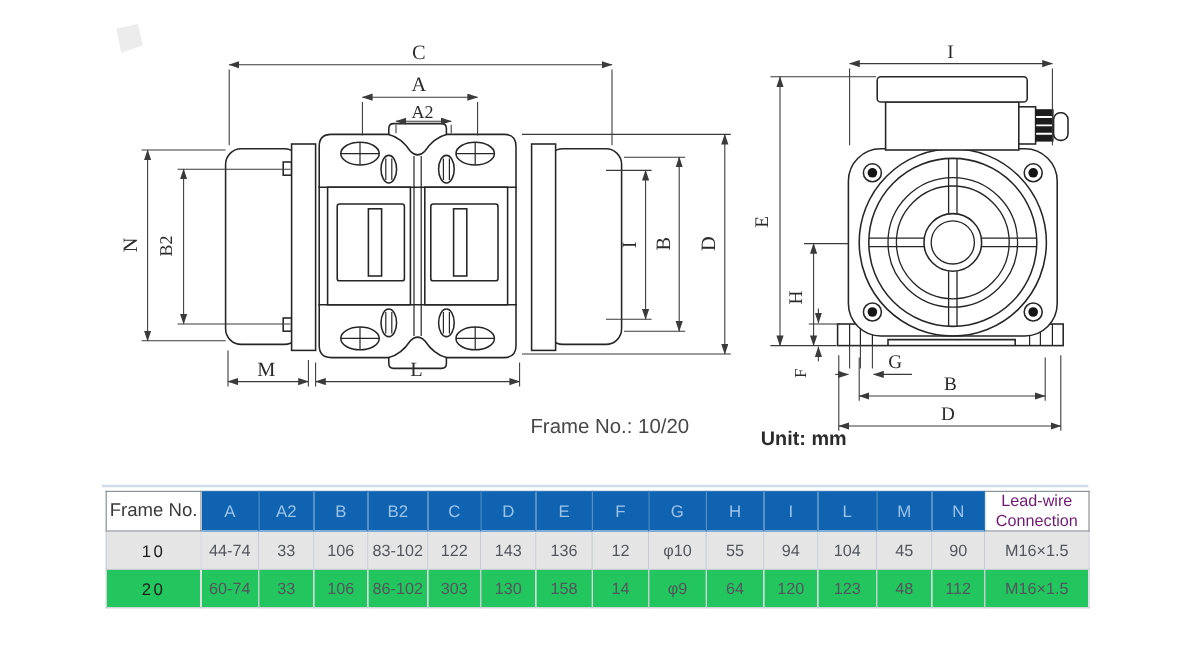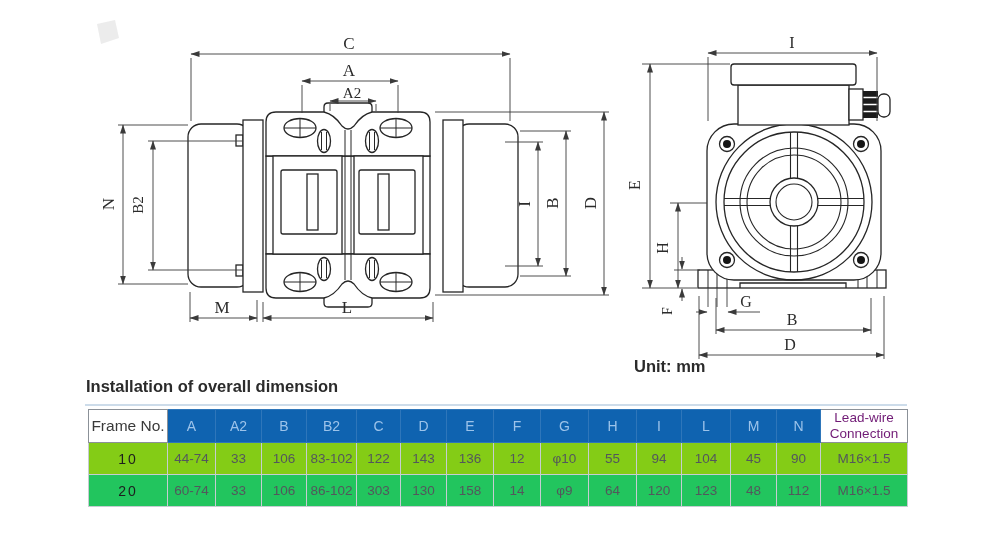--- a/index.html
+++ b/index.html
@@ -15,21 +15,21 @@
   table.dim{position:absolute;left:88px;top:409px;border-collapse:collapse;table-layout:fixed;
             width:819px;font-size:13.5px;color:#53575c;}
   table.dim th,table.dim td{padding:0;text-align:center;vertical-align:middle;overflow:hidden;}
   table.dim thead tr{height:32px;}
   table.dim tbody tr{height:32px;}
   th.th-blue{background:#0f63b0;color:#9cc3ea;font-weight:normal;font-size:14px;
              border:1px solid #2e76ba;}
   th.th-white{background:#fff;color:#3a3a3a;font-weight:normal;font-size:15.5px;
               border:1px solid #8b9198;}
   th.th-lead{font-size:13.5px;line-height:1.2;color:#701a75;}
-  td{border:1px solid #c6ccd2;background:#84cc16;}
+  td{border:1px solid #c6ccd2;background:#e5e5e5;}
   tr.alt td{background:#22c55e;}
   td.td-frame{color:#1e1e1e;font-size:14px;letter-spacing:2px;}
 </style>
 </head>
 <body>
 
 <div class="stage">
 
   <svg class="svg-left" width="530" height="335" viewBox="0 0 530 335">
     <defs>
@@ -180,21 +180,21 @@
       <text x="172" y="43">I</text>
       <text x="20" y="180" transform="rotate(-90 20 180)">E</text>
       <text x="48" y="243" transform="rotate(-90 48 243)">H</text>
       <text x="52" y="306" transform="rotate(-90 52 306)" font-size="14">F</text>
       <text x="126" y="302">G</text>
       <text x="172" y="320">B</text>
       <text x="170" y="345">D</text>
     </g>
   </svg>
 
-  <div class="cap-install">Installation of overall dimension</div>
+  <div class="cap-frameno">Frame No.: 10/20</div>
   <div class="cap-unit">Unit: mm</div>
 
   <div class="table-topline"></div>
   <table class="dim">
     <colgroup id="cols">
         <col style="width: 79px;">
         <col style="width: 48px;">
         <col style="width: 46px;">
         <col style="width: 45px;">
         <col style="width: 50px;">

